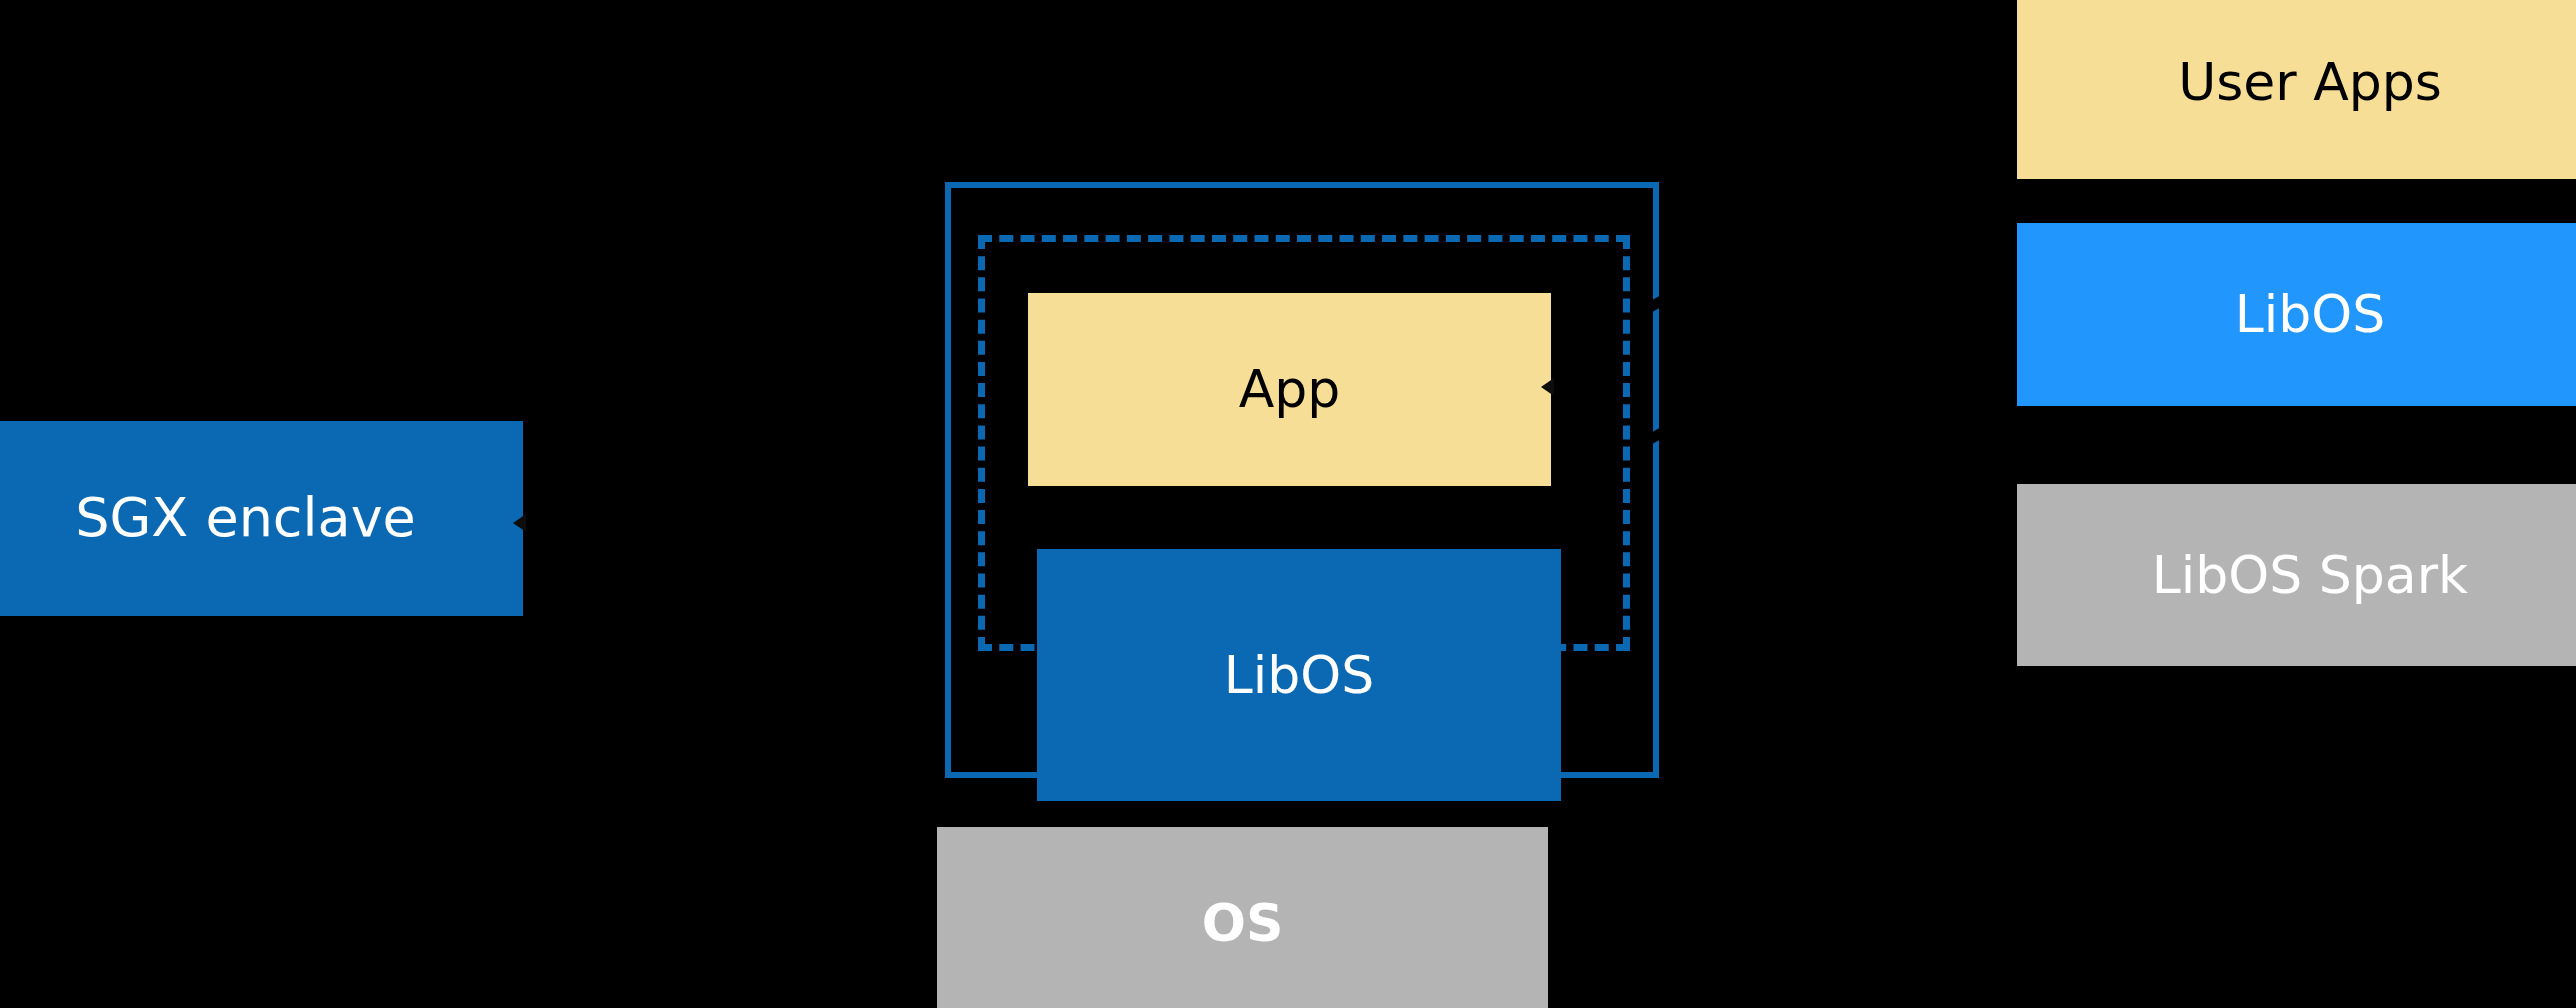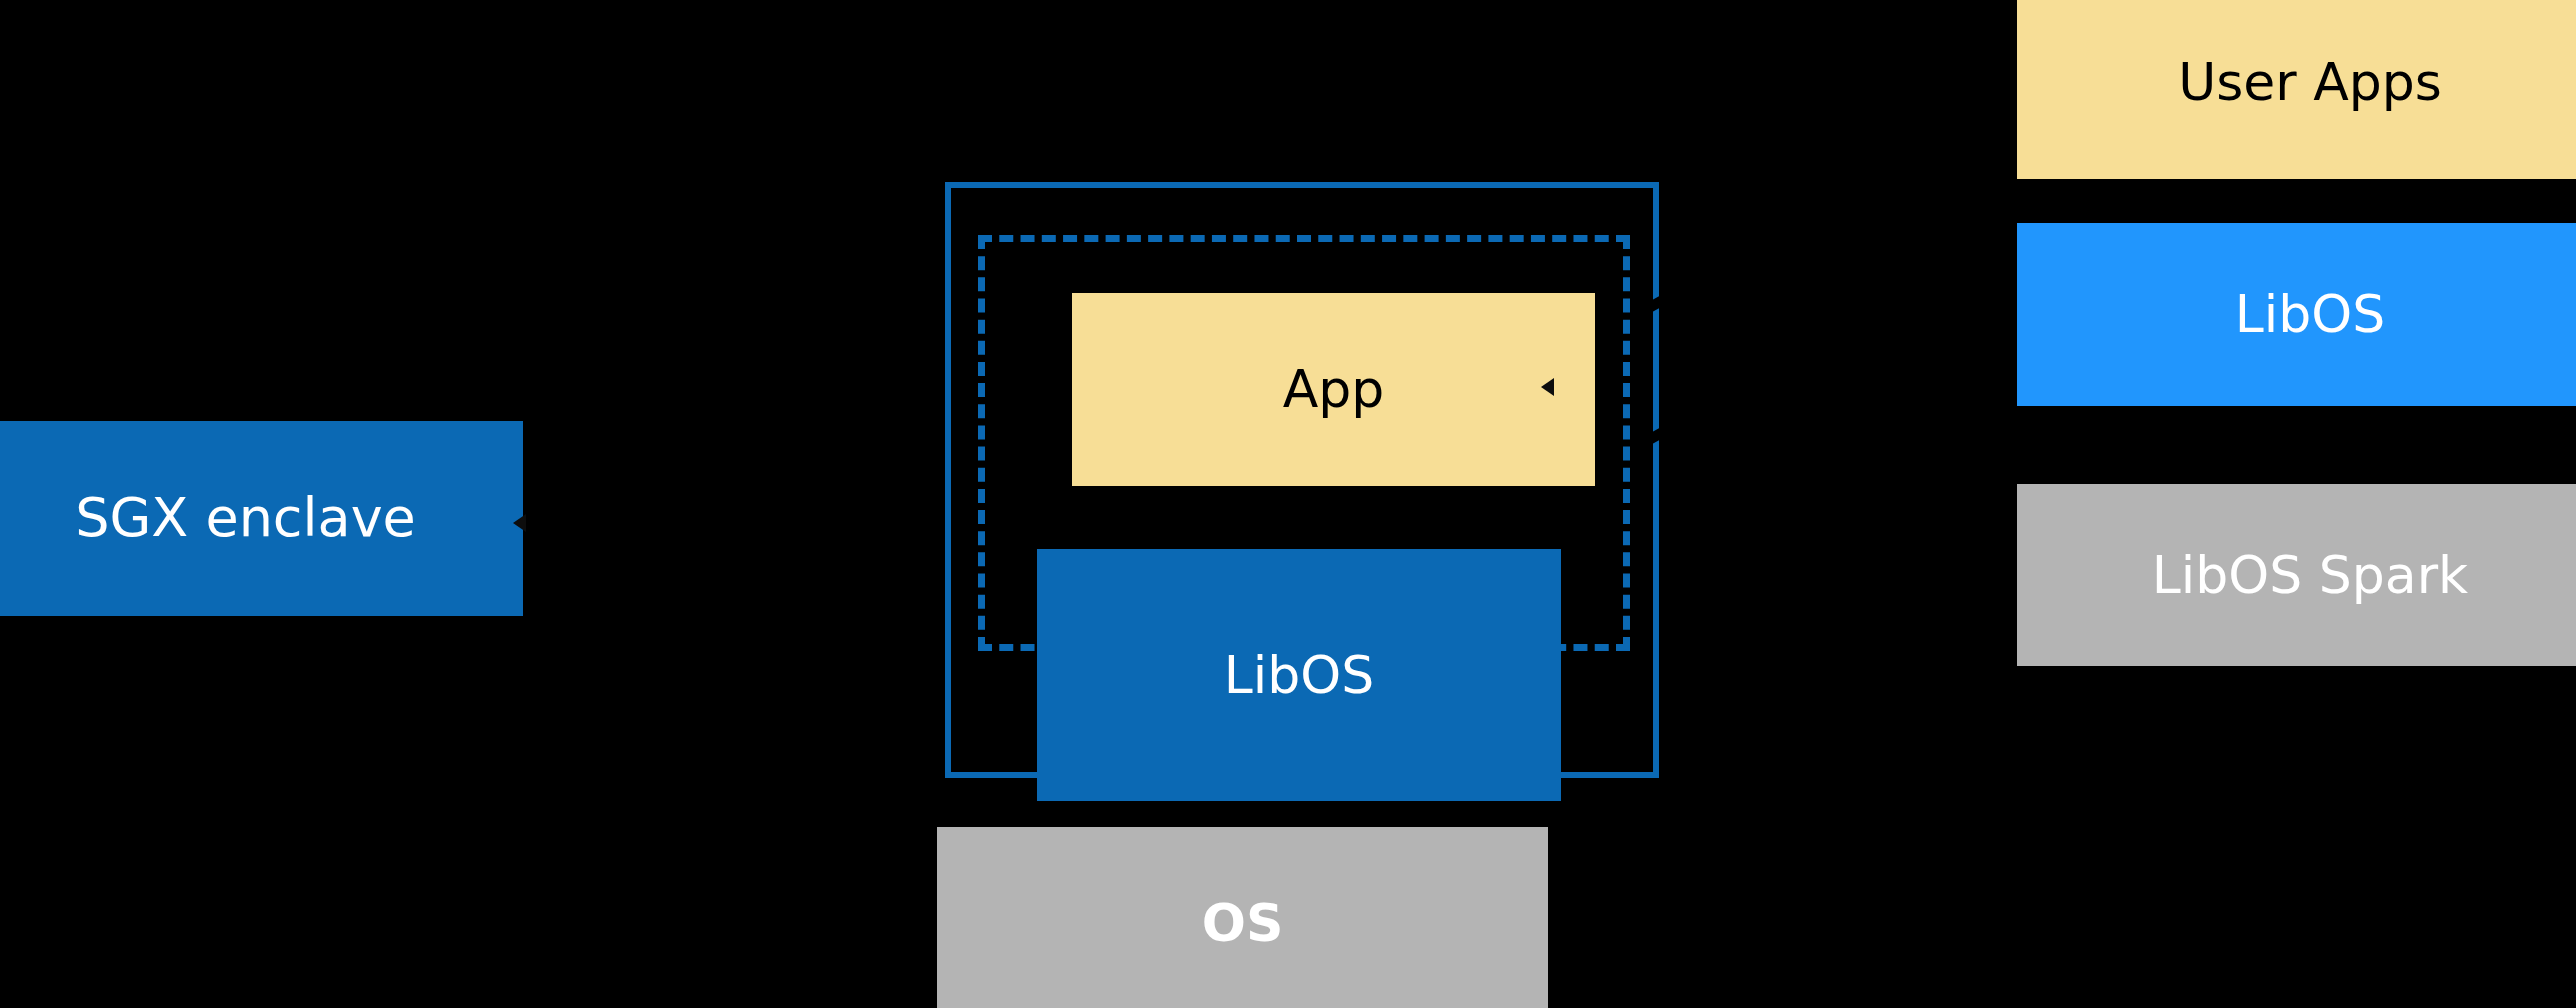--- a/index.html
+++ b/index.html
@@ -64,21 +64,20 @@
     box-sizing: border-box;
     border: 7.5px dashed #0b69b4;
     background: transparent;
   }
   #app-box {
     left: 1028px;
     top: 293px;
     width: 523px;
     height: 193px;
     font-size: 52px;
-    margin-left: 44px;
   }
   #libos-box {
     left: 1037px;
     top: 549px;
     width: 524px;
     height: 252px;
     font-size: 52px;
   }
   #os-box {
     left: 937px;

